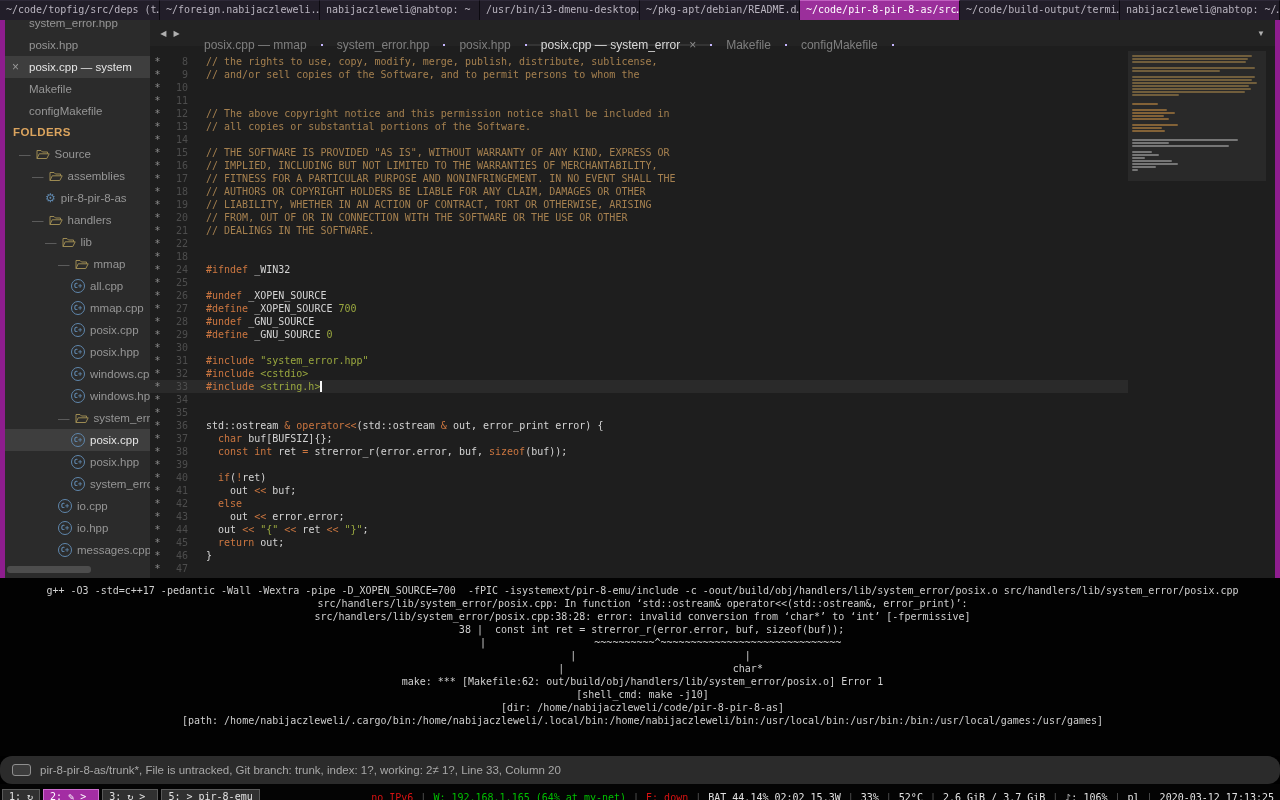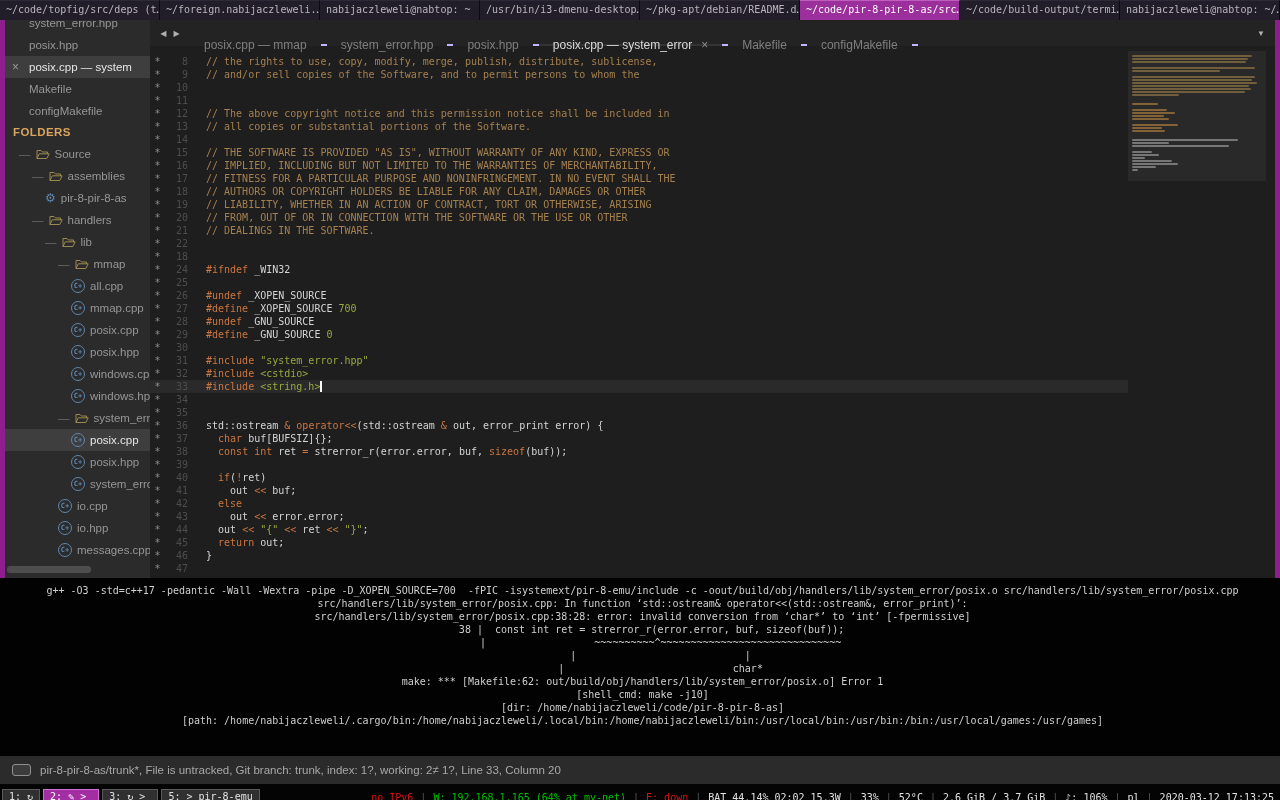--- a/index.html
+++ b/index.html
@@ -37,21 +37,21 @@
   .gearicon{flex:none;color:#5f87ad;font-size:12px;line-height:12px;}
   .sb-hscroll{position:absolute;bottom:5px;left:2px;width:84px;height:7px;background:#4d4d4d;
               border-radius:3px;}
 
   
   .editorcol{flex:1;display:flex;flex-direction:column;background:#1e1e1e;min-width:0;}
   .tabbar{height:26px;flex:none;background:#232323;display:flex;align-items:stretch;
           font-size:12px;color:#7f7f7f;}
   .tabnav{width:40px;flex:none;display:flex;align-items:center;justify-content:center;gap:7px;
           color:#b0b0b0;font-size:8px;}
-  .tab{padding:0 14px;display:flex;align-items:center;gap:9px;border-right:6px solid #c4b5fd;
+  .tab{padding:0 14px;display:flex;align-items:center;gap:9px;border-right:2px solid #c4b5fd;
        white-space:nowrap;margin-top:24px;}
   .tab.active{background:#343434;color:#d9d9d9;}
   .tabclose{color:#8c8c8c;font-size:12px;}
   .taboverflow{margin-left:auto;width:28px;display:flex;align-items:center;justify-content:center;
                color:#b0b0b0;font-size:8px;}
 
   .codearea{flex:1;display:flex;min-height:0;position:relative;}
   .codelines{flex:1;padding-top:9px;font:10px/13px "DejaVu Sans Mono",monospace;min-width:0;}
   .cline{display:flex;height:13px;white-space:pre;}
   .cline.cur{background:#2a2a2a;}
@@ -68,21 +68,21 @@
   .mmviewport{position:absolute;left:0;top:5px;width:138px;height:130px;
               background:rgba(255,255,255,0.05);}
 
   
   .buildpanel{height:172px;flex:none;background:#020202;padding:6px 0 0 5px;
               font:10px/13px "DejaVu Sans Mono",monospace;color:#cfcfcf;overflow:hidden;}
   .bline{white-space:pre;height:13px;text-align:center;}
 
   
   .statusbar{height:28px;flex:none;background:#2b2b2b;display:flex;align-items:center;
-             padding:0 12px;font-size:11.5px;color:#a8a8a8;}
+             padding:0 12px;font-size:11.5px;color:#a8a8a8;border-radius:12px;}
   .vcsicon{width:17px;height:10px;border:1px solid #8f8f8f;border-radius:3px;background:#3c3c3c;
            margin-right:9px;flex:none;}
   .sbleft{flex:1;white-space:nowrap;overflow:hidden;}
   .sbfields{display:flex;gap:80px;padding-right:14px;}
   .sbfield{white-space:nowrap;margin-top:40px;}
 
   
   .i3bar{height:22px;flex:none;background:#040404;display:flex;align-items:center;
          box-sizing:border-box;padding:5px 6px 1px 2px;
          font:10px "DejaVu Sans Mono","DejaVu Sans",monospace;color:#dcdcdc;}

